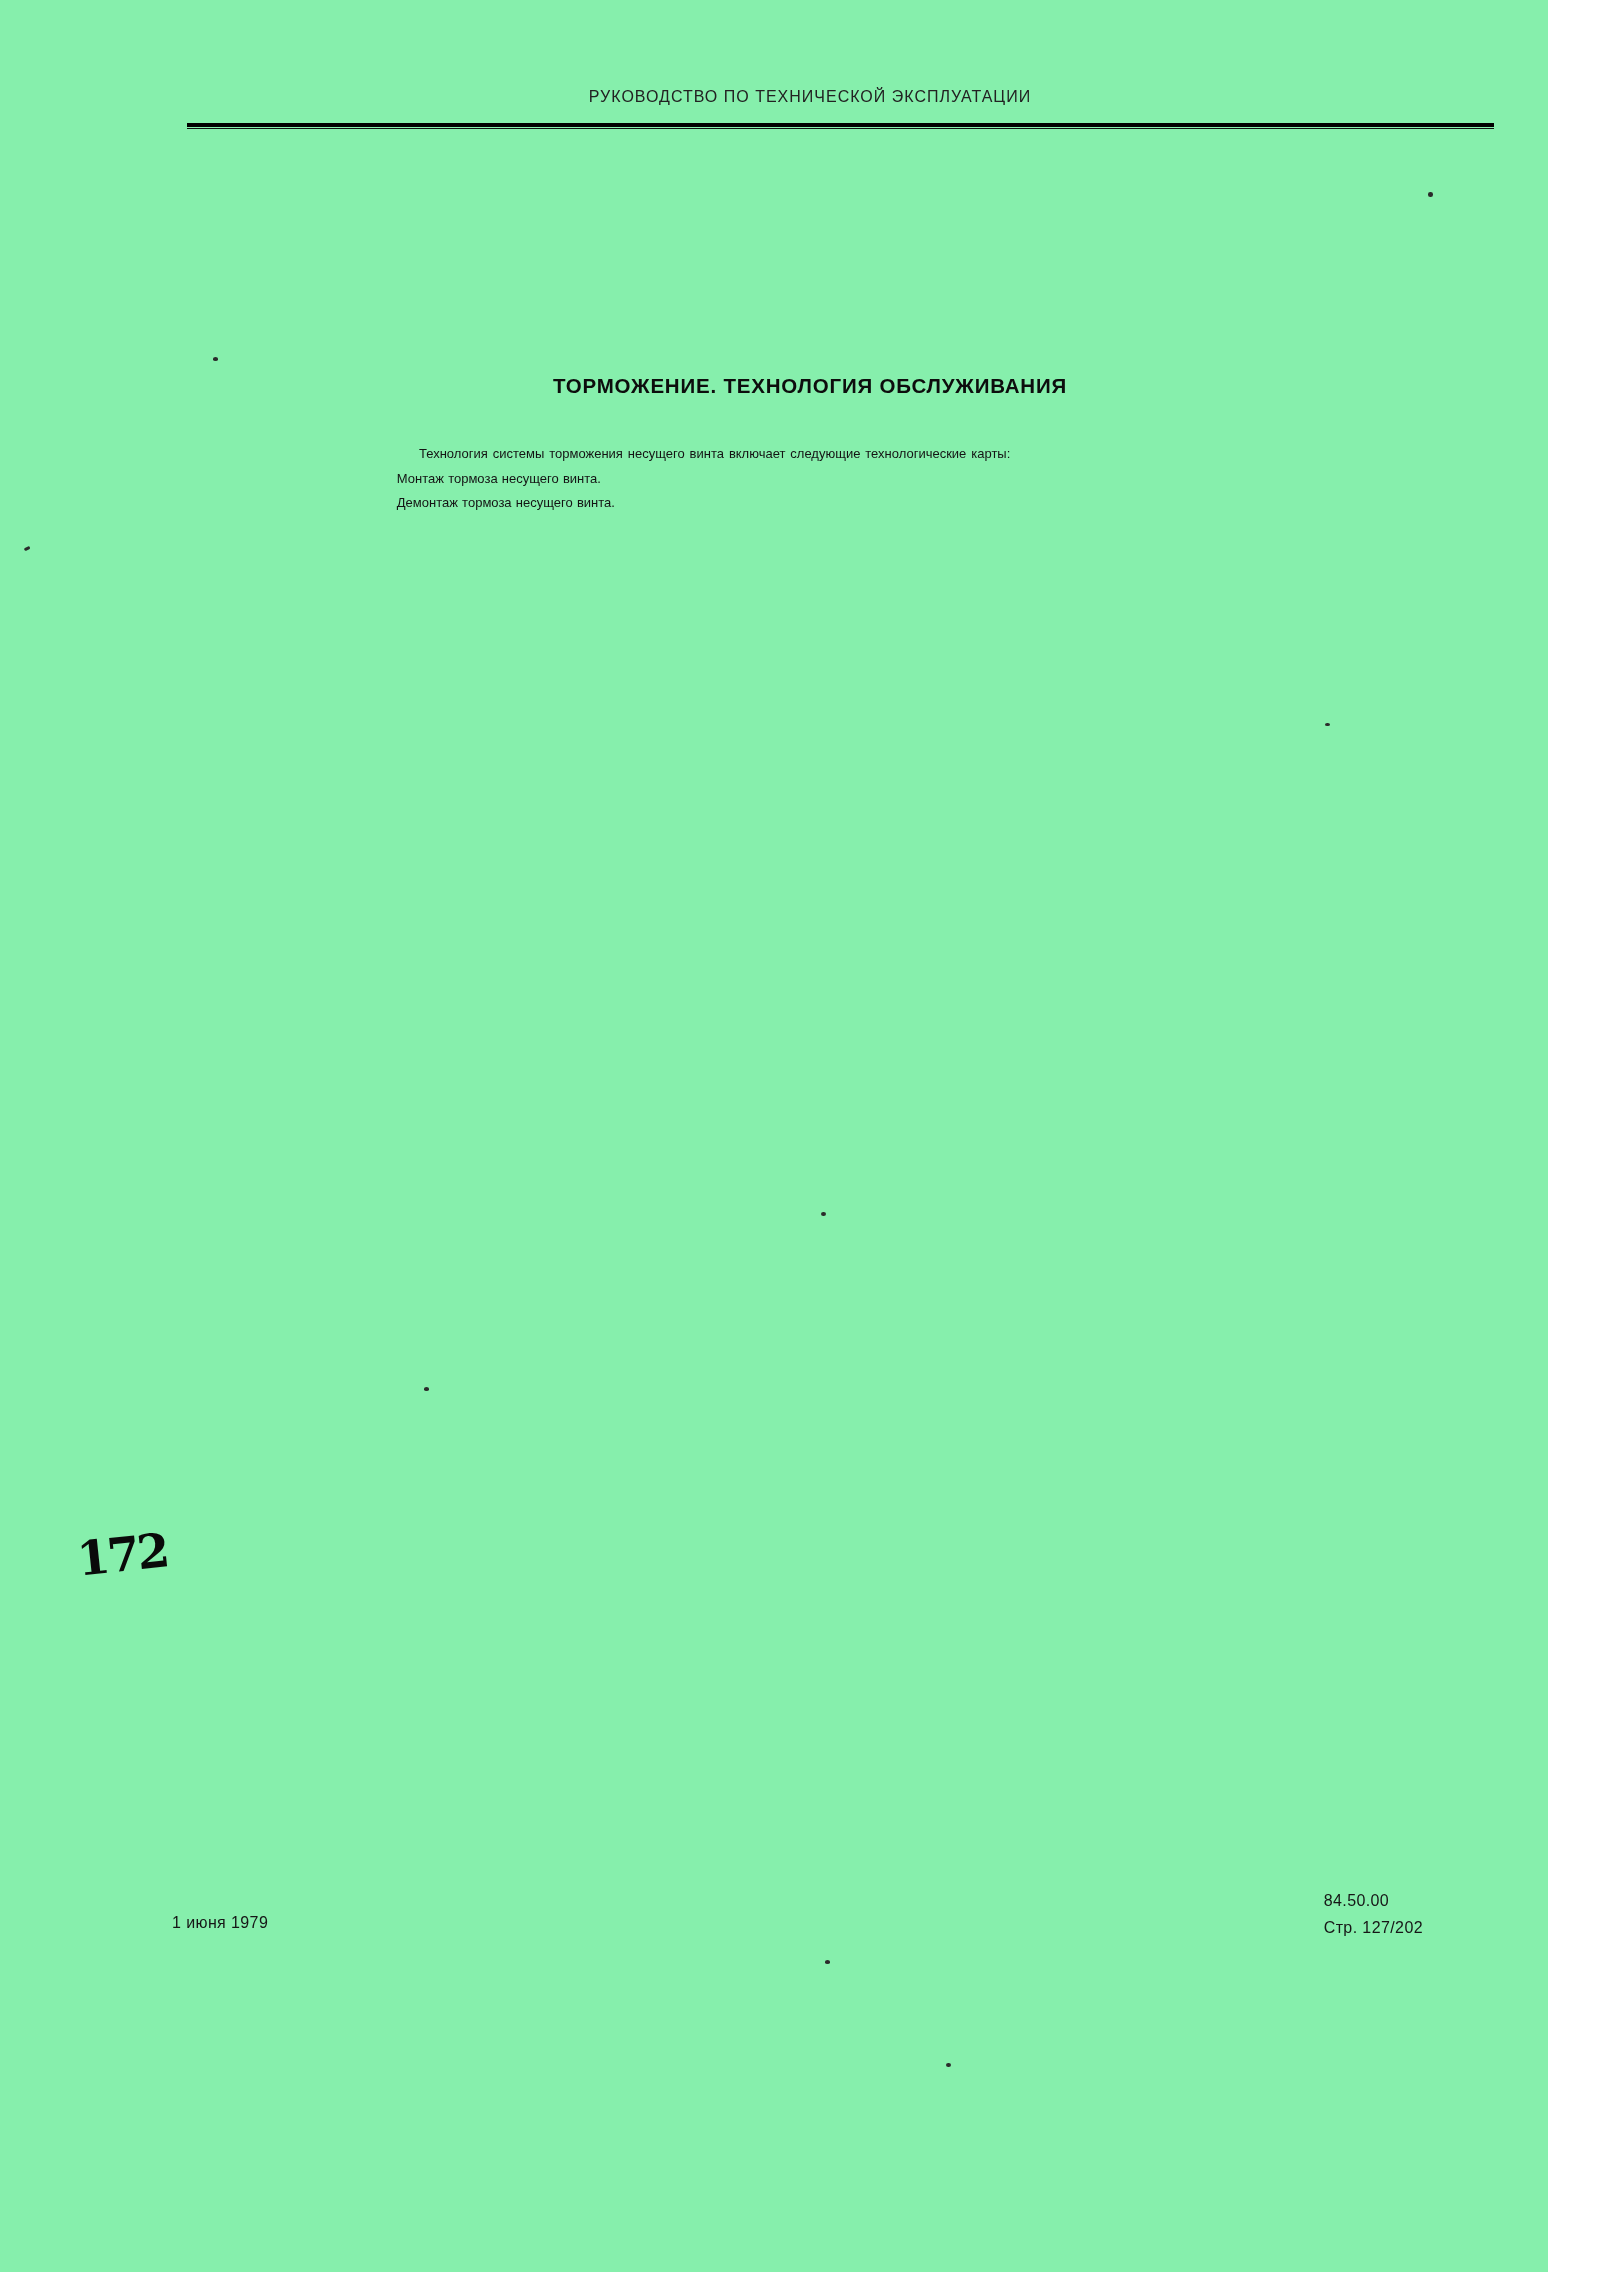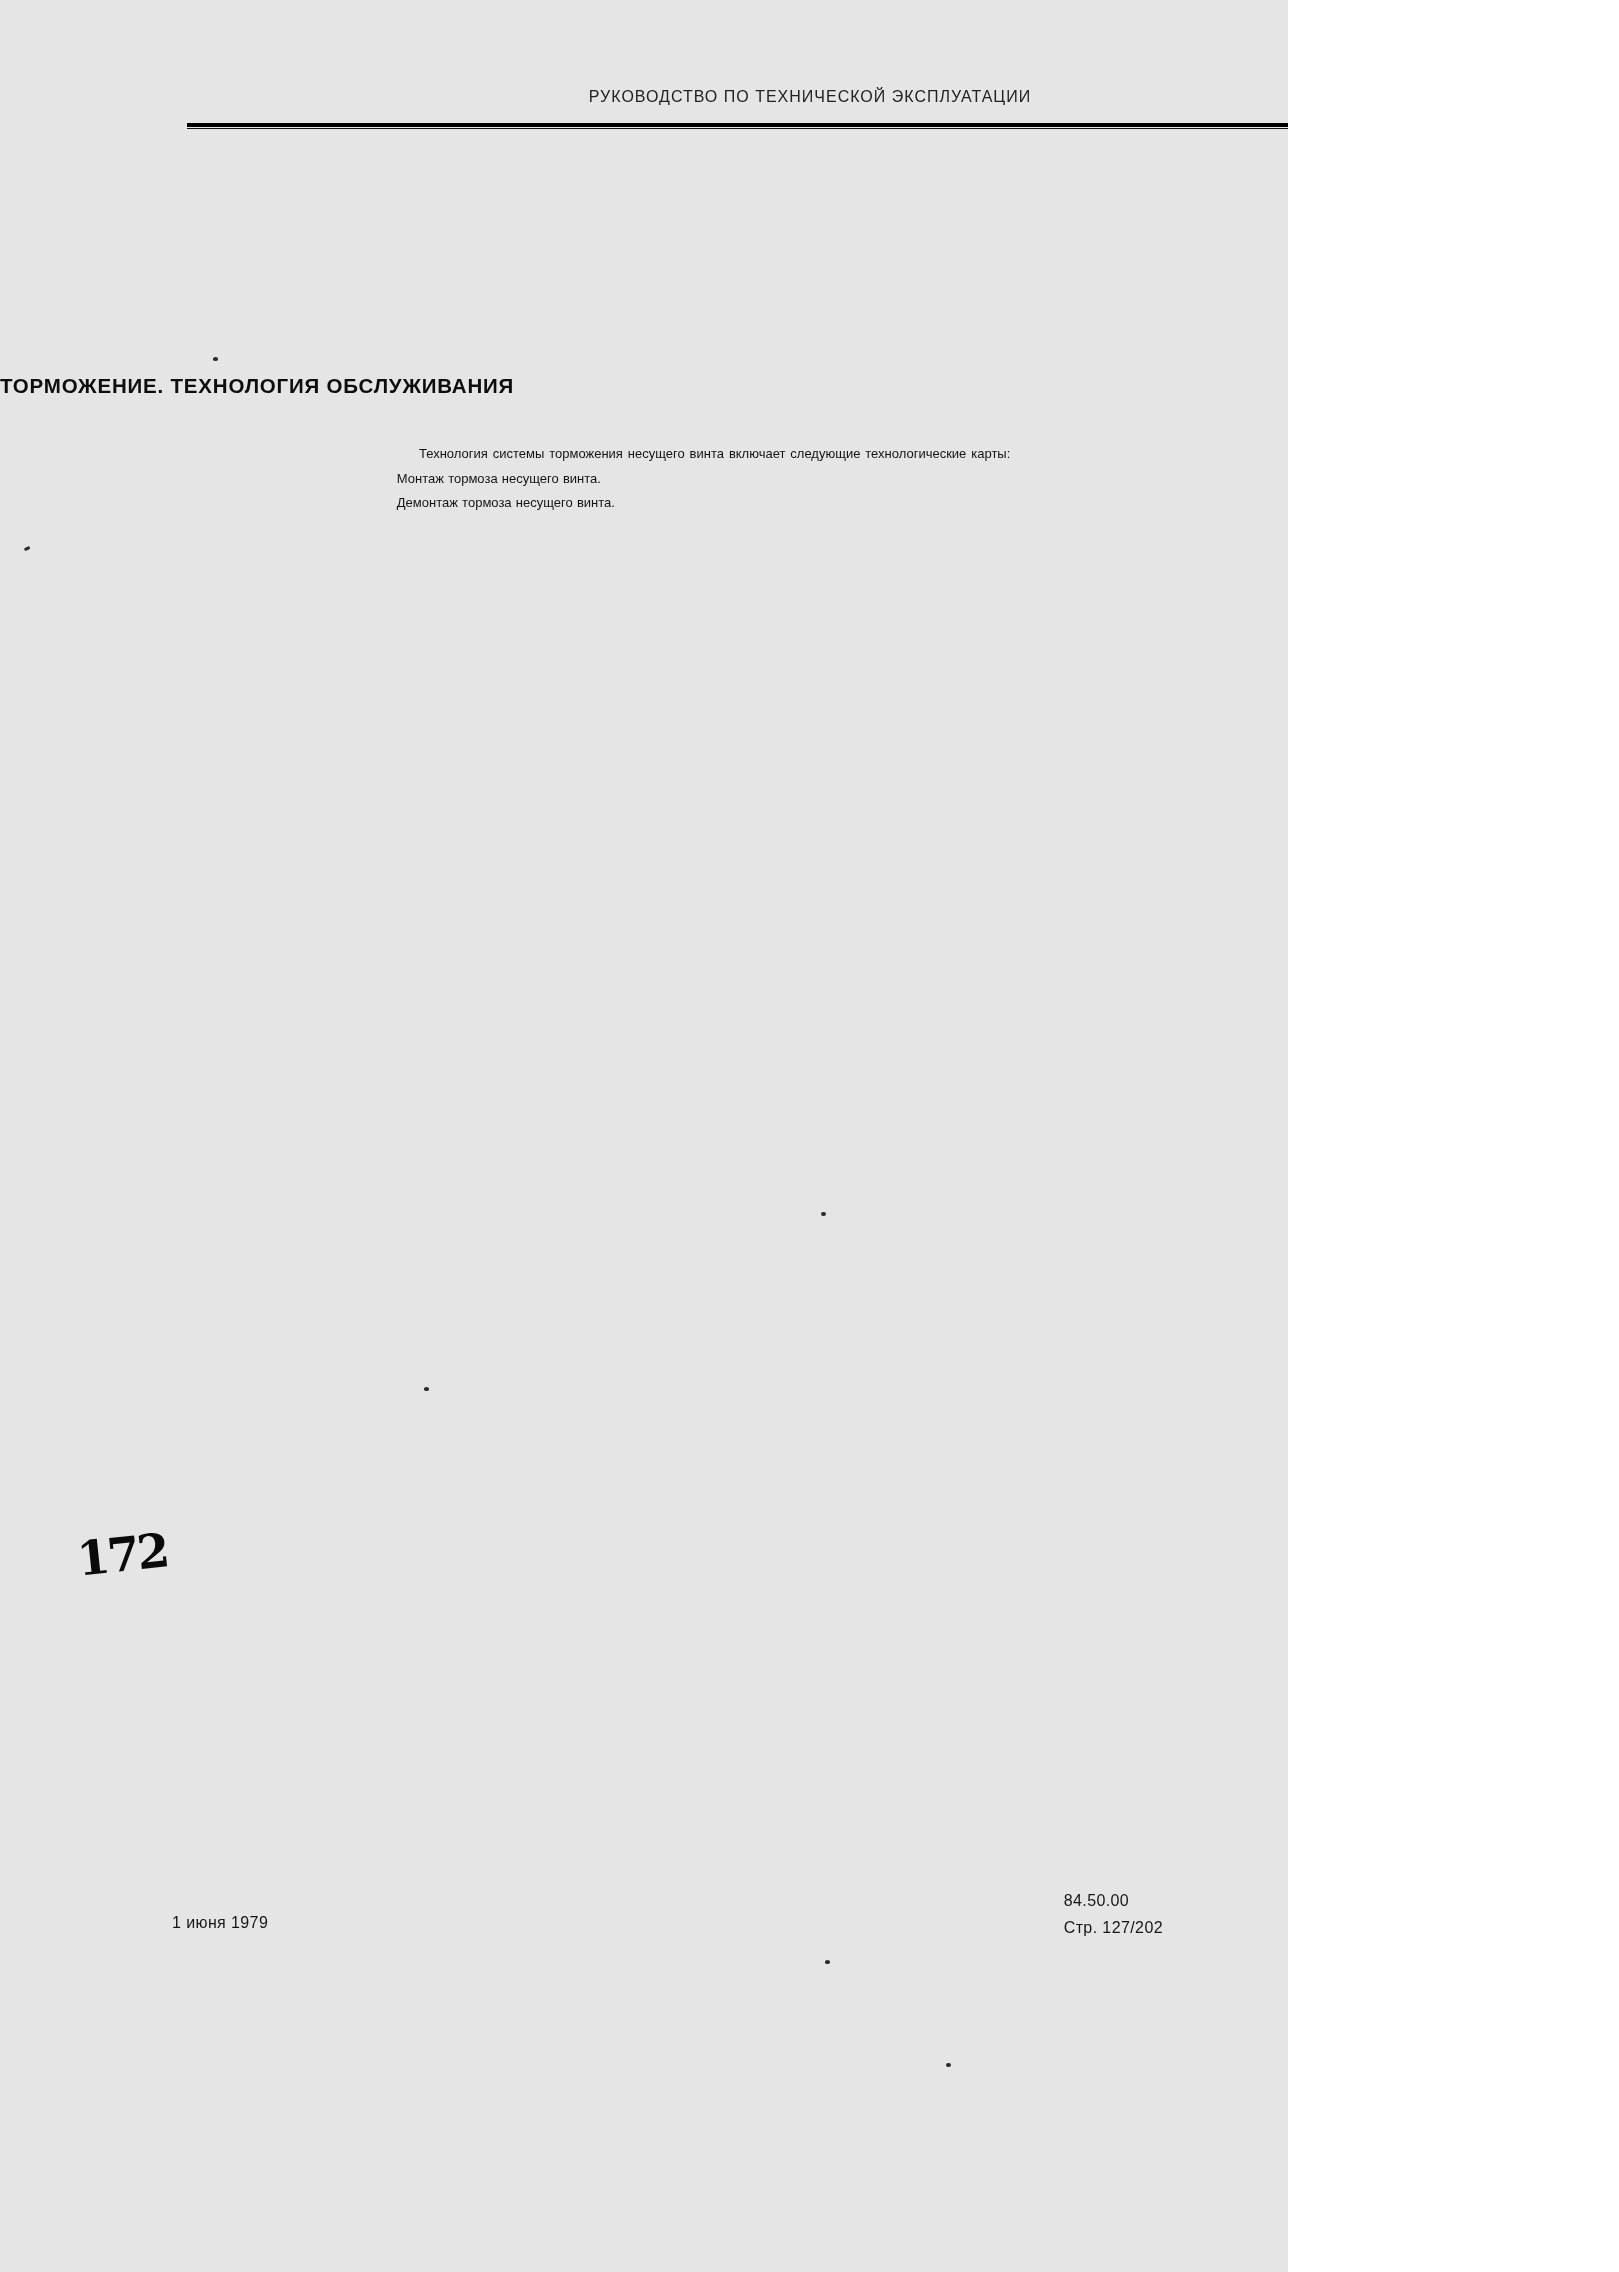--- a/index.html
+++ b/index.html
@@ -6,23 +6,23 @@
     margin: 0;
     padding: 0;
     background: #ffffff;
   }
   body {
     font-family: "Liberation Sans", sans-serif;
     color: #1a1a1a;
   }
   .page {
     position: relative;
-    width: 1288px;
+    width: 1548px;
     height: 2273px;
-    background: #e5e5e5;
+    background: #86efac;
     overflow: hidden;
   }
 
   
   .running-header {
     position: absolute;
     top: 88px;
     left: 0;
     width: 1620px;
     text-align: center;
@@ -47,21 +47,21 @@
     height: 1.3px;
     background: #111;
   }
 
   
   .doc-title {
     position: absolute;
     top: 374px;
     left: 0;
     width: 1620px;
-    text-align: left;
+    text-align: center;
     font-size: 20.5px;
     font-weight: bold;
     letter-spacing: 0.8px;
     color: #0d0d0d;
   }
 
   
   .body-block {
     position: absolute;
     top: 442px;

